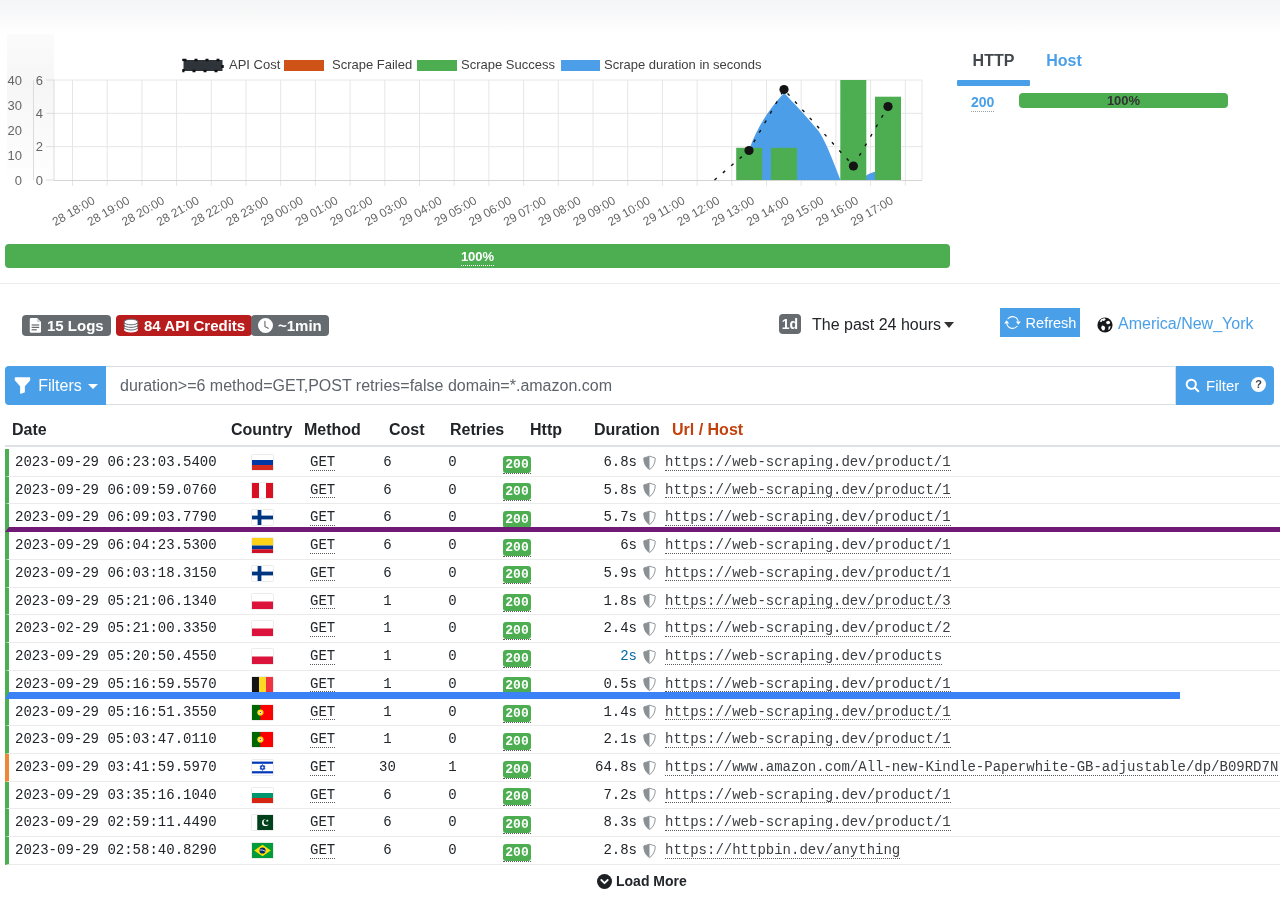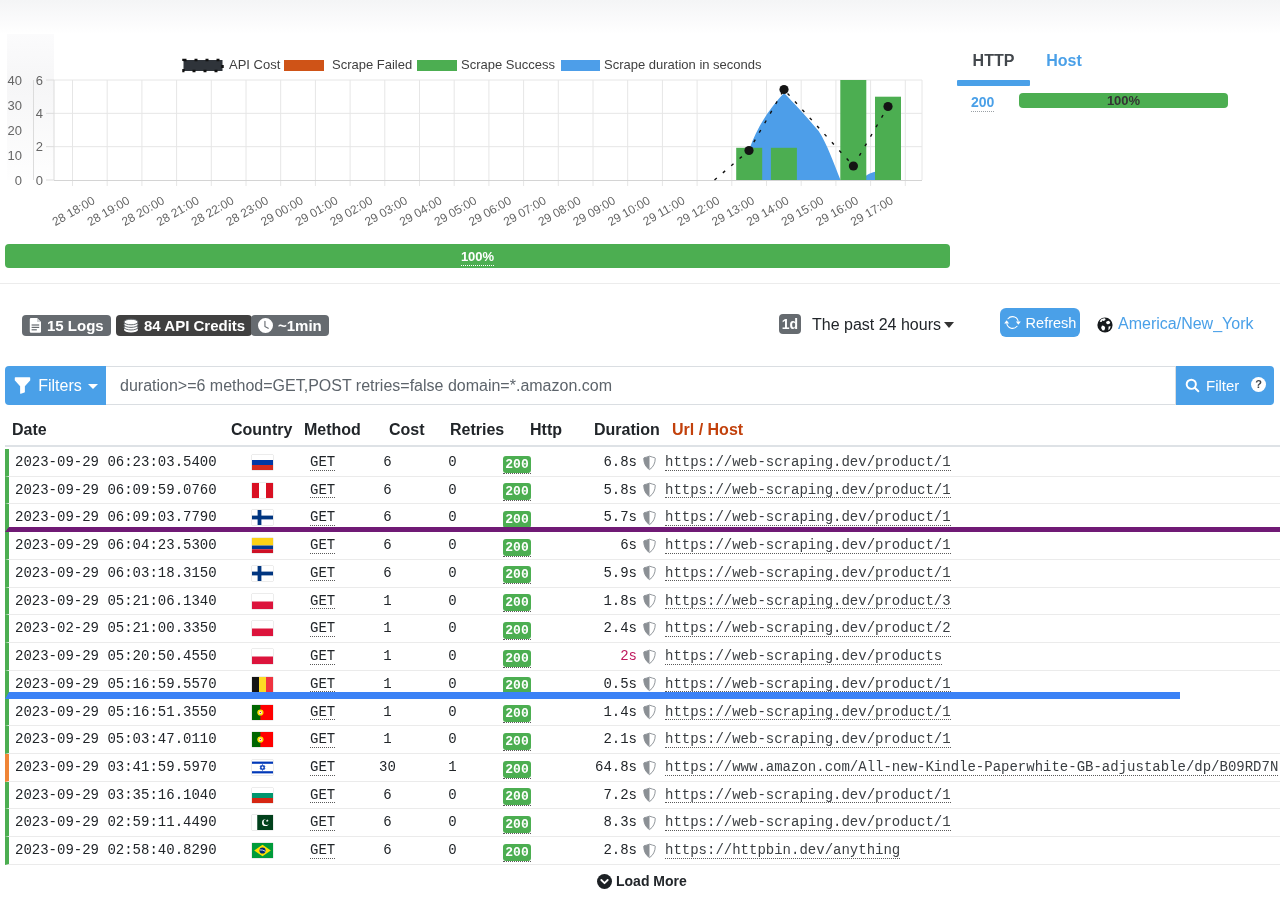--- a/index.html
+++ b/index.html
@@ -108,39 +108,39 @@
 <div style="position:absolute;left:22px;top:315px;height:21px;display:inline-flex;align-items:center;gap:5px;background:#666b70;border-radius:4px;padding:0 7px;color:#fff;font-size:15px;font-weight:bold;white-space:nowrap">
       <svg width="13" height="15" viewBox="0 0 13 15" style="display:block">
         <path d="M2 0 h6 l4 4 v9.6 a1.2 1.2 0 0 1 -1.2 1.2 H2 a1.2 1.2 0 0 1 -1.2 -1.2 V1.2 A1.2 1.2 0 0 1 2 0 Z" fill="#fff"></path>
         <path d="M8 0 l4 4 h-4 Z" fill="#cfd2d4"></path>
         <rect x="2.6" y="6.4" width="7.6" height="1.2" fill="#666b70"></rect>
         <rect x="2.6" y="8.8" width="7.6" height="1.2" fill="#666b70"></rect>
         <rect x="2.6" y="11.2" width="5.2" height="1.2" fill="#666b70"></rect>
       </svg>
       <span>15 Logs</span>
     </div>
-<div style="position:absolute;left:116px;top:315px;height:21px;display:inline-flex;align-items:center;gap:5px;background:#404040;border-radius:4px;padding:0 7px;color:#fff;font-size:15px;font-weight:bold;white-space:nowrap">
+<div style="position:absolute;left:116px;top:315px;height:21px;display:inline-flex;align-items:center;gap:5px;background:#b91c1c;border-radius:4px;padding:0 7px;color:#fff;font-size:15px;font-weight:bold;white-space:nowrap">
       <svg width="16" height="15" viewBox="0 0 16 15" style="display:block">
         <ellipse cx="8" cy="11.7" rx="7" ry="2.8" fill="#fff"></ellipse>
         <ellipse cx="8" cy="9.2" rx="7" ry="2.8" fill="#fff" stroke="#666b70" stroke-width="1"></ellipse>
         <ellipse cx="8" cy="6.6" rx="7" ry="2.8" fill="#fff" stroke="#666b70" stroke-width="1"></ellipse>
         <ellipse cx="8" cy="4" rx="7" ry="2.8" fill="#fff" stroke="#666b70" stroke-width="1"></ellipse>
       </svg>
       <span>84 API Credits</span>
     </div>
 <div style="position:absolute;left:251px;top:315px;height:21px;display:inline-flex;align-items:center;gap:5px;background:#666b70;border-radius:4px;padding:0 7px;color:#fff;font-size:15px;font-weight:bold;white-space:nowrap">
       <svg width="15" height="15" viewBox="0 0 16 16" style="display:block">
         <path d="M16 8A8 8 0 1 1 0 8a8 8 0 0 1 16 0M8 3.5a.6.6 0 0 0-1.2 0V9a.6.6 0 0 0 .3.52l3.5 2a.6.6 0 0 0 .6-1.04L8 8.71z" fill="#fff"></path>
       </svg>
       <span>~1min</span>
     </div>
 <div style="position:absolute;left:779px;top:314px;width:22px;height:20px;background:#666b70;border-radius:4px;color:#fff;font-size:14px;font-weight:bold;text-align:center;line-height:20px">1d</div>
 <div style="position:absolute;left:812px;top:316px;font-size:16px;color:#212529">The past 24 hours</div>
 <div style="position:absolute;left:944px;top:322px;width:0;height:0;border-left:5px solid transparent;border-right:5px solid transparent;border-top:6px solid #333"></div>
-<div style="position:absolute;left:1000px;top:308px;width:80px;height:29px;background:#4aa0e8;border-radius:6px;display:inline-flex;align-items:center;justify-content:center;gap:5px;color:#fff;font-size:14.5px">
+<div style="position:absolute;left:1000px;top:308px;width:80px;height:29px;background:#4aa0e8;border-radius:0;display:inline-flex;align-items:center;justify-content:center;gap:5px;color:#fff;font-size:14.5px">
       <svg width="17" height="17" viewBox="0 0 16 16" style="display:block">
         <g fill="#fff">
           <path d="M11.534 7h3.932a.25.25 0 0 1 .192.41l-1.966 2.36a.25.25 0 0 1-.384 0l-1.966-2.36a.25.25 0 0 1 .192-.41m-11 2h3.932a.25.25 0 0 0 .192-.41L2.692 6.23a.25.25 0 0 0-.384 0L.342 8.59A.25.25 0 0 0 .534 9z"></path>
           <path d="M8 3c-1.552 0-2.94.707-3.857 1.818a.5.5 0 1 1-.771-.636A6.002 6.002 0 0 1 13.917 7H12.9A5.002 5.002 0 0 0 8 3M3.1 9a5.002 5.002 0 0 0 8.757 2.182.5.5 0 1 1 .771.636A6.002 6.002 0 0 1 2.083 9z"></path>
         </g>
       </svg>
       <span>Refresh</span>
     </div>
 <div style="position:absolute;left:1097px;top:317px;">
       <svg width="16" height="16" viewBox="0 0 16 16" style="display:block">
@@ -334,21 +334,21 @@
       <span style="position:absolute;left:243px;top:6px;box-shadow:0 0 1px rgba(0,0,0,.45)">
         <svg width="21" height="15" viewBox="0 0 21 15" style="display:block">
           <rect width="21" height="7.5" fill="#fff"></rect>
           <rect y="7.5" width="21" height="7.5" fill="#DC143C"></rect>
         </svg>
       </span>
       <span class="mono dot" style="position:absolute;left:301px;top:6px;line-height:14.5px;font-size:14px;color:#212529">GET</span>
       <span class="mono" style="position:absolute;left:361px;width:35px;text-align:center;line-height:27.73px;font-size:14px;color:#212529">1</span>
       <span class="mono" style="position:absolute;left:426px;width:35px;text-align:center;line-height:27.73px;font-size:14px;color:#212529">0</span>
       <span class="dot" style="position:absolute;left:494px;top:4.5px"><span class="mono" style="display:inline-block;width:28px;height:17px;background:#4cae51;border-radius:3px;color:#fff;font-size:13px;font-weight:bold;text-align:center;line-height:17px">200</span></span>
-      <span class="mono" style="position:absolute;left:538px;width:90px;text-align:right;line-height:27.73px;font-size:14px;color:#be185d">2s</span>
+      <span class="mono" style="position:absolute;left:538px;width:90px;text-align:right;line-height:27.73px;font-size:14px;color:#0369a1">2s</span>
       <span style="position:absolute;left:633px;top:5.5px">
         <svg width="15" height="16" viewBox="0 0 16 16" style="display:block">
           <path d="M8 .7 C6 1.4 3.9 2 2.2 2.45 c-.2.05-.35.2-.35.42 C1.85 8.3 4.1 12.5 7.8 14.9 c.12.08.28.08.4 0 C11.9 12.5 14.15 8.3 14.15 2.87 c0-.22-.15-.37-.35-.42 C12.1 2 10 1.4 8 .7z" fill="#fff" stroke="#8b9095" stroke-width="1"></path>
           <path d="M8 .7 C6 1.4 3.9 2 2.2 2.45 c-.2.05-.35.2-.35.42 C1.85 8.3 4.1 12.5 7.8 14.9 c.06.04.13.06.2.06 V.65z" fill="#8b9095"></path>
         </svg>
       </span>
       <span class="mono dot" style="position:absolute;left:656px;top:6px;line-height:14.5px;font-size:14px;color:#3a3e42;white-space:nowrap">https://web-scraping.dev/products</span>
     </div>
 <div style="position:absolute;left:5px;top:670.84px;width:1175px;height:27.73px;border-left:4px solid #4cae51;border-bottom:7px solid #3b82f6;overflow:hidden">
       <span class="mono" style="position:absolute;left:6px;top:0;line-height:27.73px;font-size:14px;color:#212529;letter-spacing:0">2023-09-29 05:16:59.5570</span>

